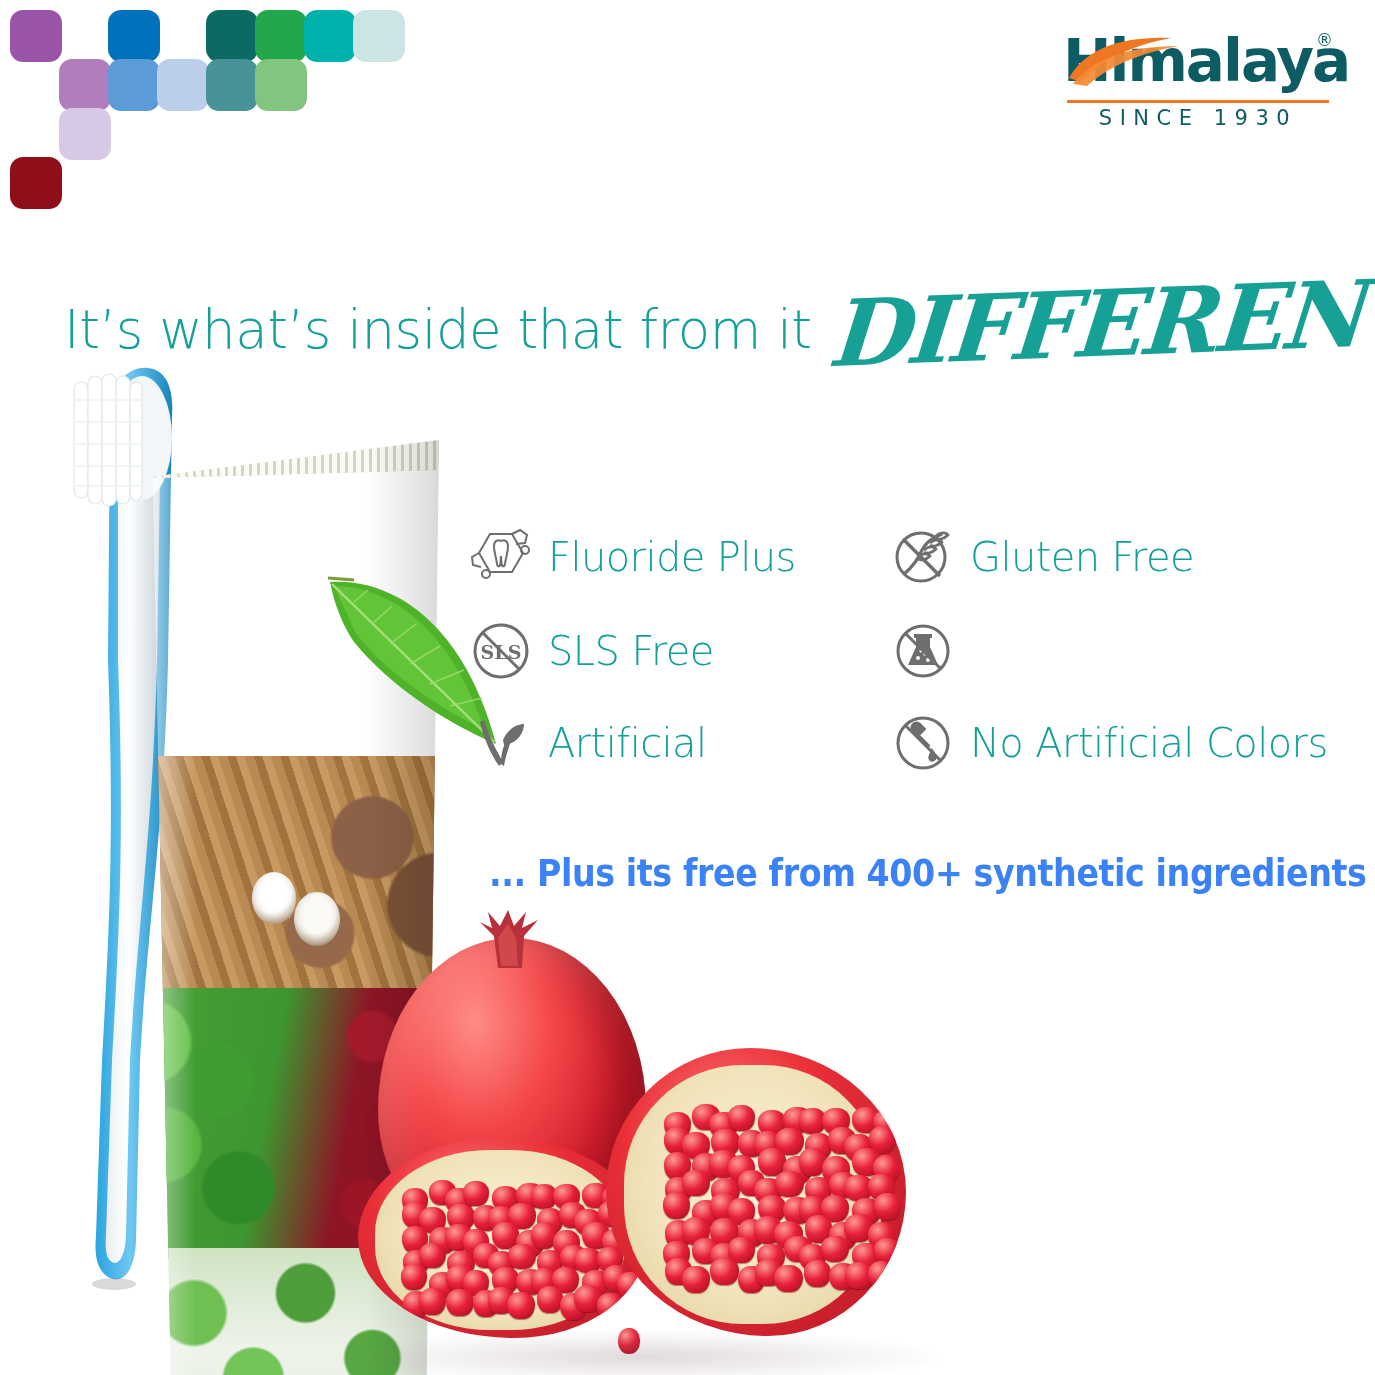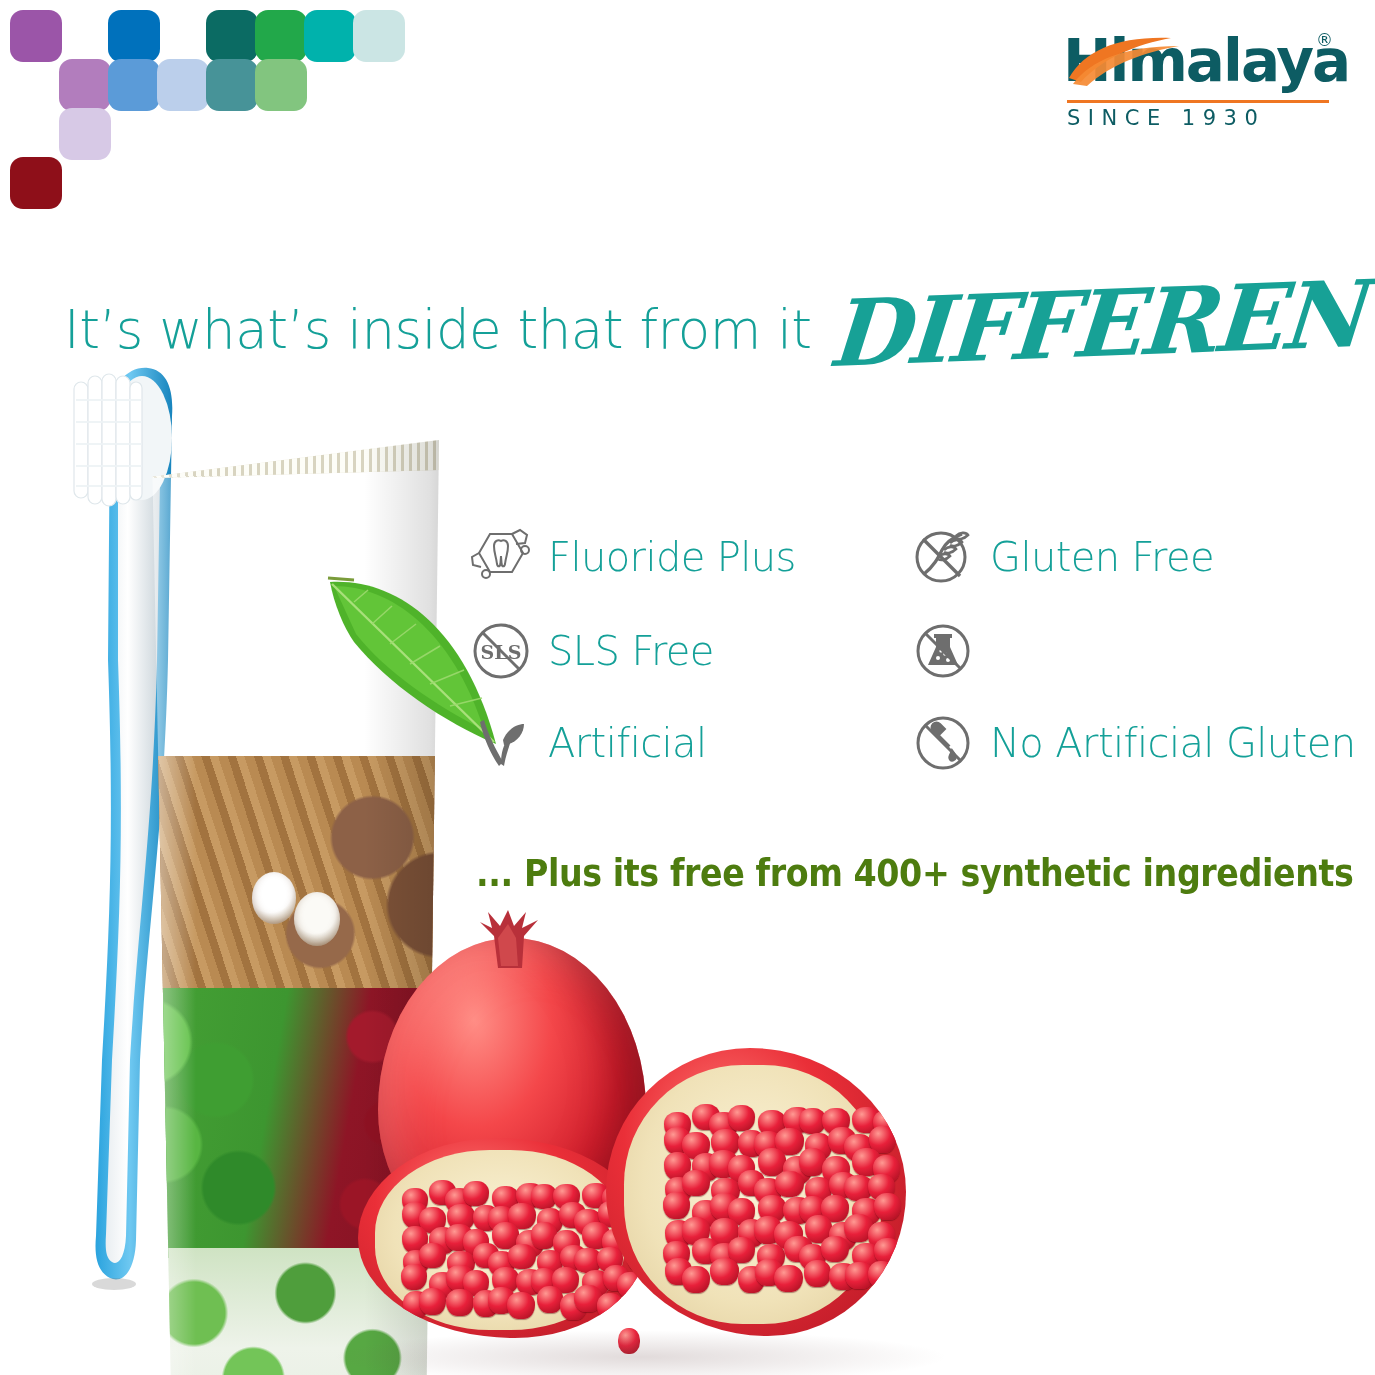--- a/index.html
+++ b/index.html
@@ -27,21 +27,21 @@
   }
   .logo-swoosh{position:absolute;left:4px;top:8px;width:140px;height:52px;pointer-events:none;}
   .logo-reg{
     position:absolute;right:-2px;top:4px;font-size:17px;color:#0d5c63;
     font-family:"DejaVu Sans", sans-serif;
   }
   .logo-rule{position:absolute;left:4px;top:74px;width:262px;height:3px;background:#ef7622;}
   .logo-since{
     position:absolute;left:4px;top:80px;width:262px;
     font-family:"DejaVu Sans", sans-serif;
-    font-size:21px;letter-spacing:7.5px;color:#0d5c63;text-align:left;
+    font-size:21px;letter-spacing:7.5px;color:#0d5c63;text-align:center;
     font-weight:400;
   }
 
   
   .headline{
     position:absolute;left:64px;top:262px;width:1260px;height:108px;
     white-space:nowrap;
   }
   .headline-plain{
     font-family:"DejaVu Sans", sans-serif;
@@ -64,30 +64,30 @@
   .features{position:absolute;left:470px;top:520px;width:870px;height:270px;}
   .feat{position:absolute;display:flex;align-items:center;height:62px;}
   .feat-icon{width:62px;height:62px;flex:0 0 62px;position:relative;}
   .feat-label{
     margin-left:16px;
     font-family:"DejaVu Sans", sans-serif;
     font-weight:300;
     font-size:40px;color:#14a098;letter-spacing:-0.6px;white-space:nowrap;
   }
   .col-l{left:0;}
-  .col-r{left:442px;align-items:center;}
+  .col-r{left:422px;align-items:center;}
   .row-1{top:6px;}
   .row-2{top:100px;}
   .row-3{top:192px;}
 
   
   .plusline{
-    position:absolute;left:476px;top:852px;width:880px;
+    position:absolute;left:489px;top:852px;width:880px;
     font-family:"DejaVu Sans Condensed","DejaVu Sans", sans-serif;
-    font-weight:700;font-size:37px;color:#4d7c0f;letter-spacing:-0.4px;
+    font-weight:700;font-size:37px;color:#3b82f6;letter-spacing:-0.4px;
     white-space:nowrap;
   }
 
   
   .art{position:absolute;left:0;top:330px;width:960px;height:1045px;}
 
   
   .brush{position:absolute;left:52px;top:30px;width:140px;height:930px;}
 
   
@@ -559,19 +559,19 @@
     <div class="feat col-r row-3">
       <span class="feat-icon">
         <svg viewBox="0 0 62 62" width="62" height="62" fill="none" stroke="#6e6e6e" stroke-width="3">
           <circle cx="31" cy="31" r="25"></circle>
           <path d="M21 19 C19 17, 19 14, 21 12 C23 10, 26 10, 28 12 L33 17 L26 24 Z" fill="#6e6e6e" stroke-width="2"></path>
           <path d="M25 23 L37 35" stroke-width="4"></path>
           <path d="M40 38 C44 43, 45 46, 42 48 C39 50, 36 47, 38 43 Z" fill="#6e6e6e" stroke-width="2"></path>
           <line x1="13" y1="13" x2="49" y2="49" stroke-width="3"></line>
         </svg>
       </span>
-      <span class="feat-label">No Artificial Gluten</span>
+      <span class="feat-label">No Artificial Colors</span>
     </div>
   </div>
 
   <div class="plusline">... Plus its free from 400+ synthetic ingredients</div>
 
 </div>
 
 </body></html>

